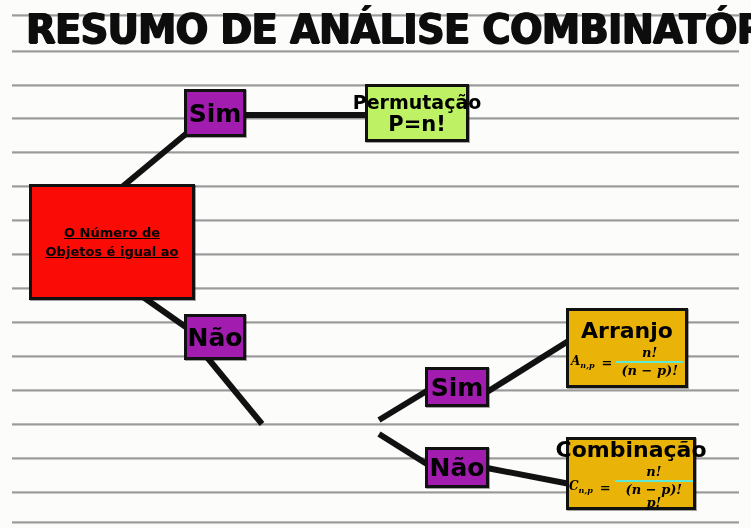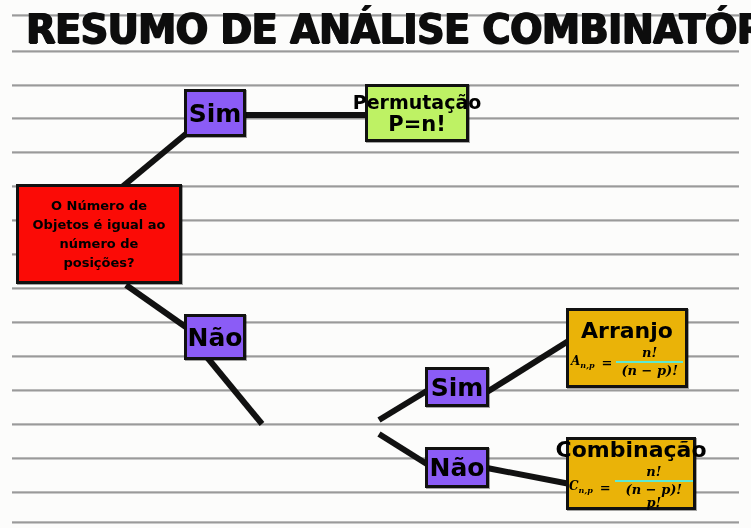--- a/index.html
+++ b/index.html
@@ -61,21 +61,21 @@
     display: flex;
     flex-direction: column;
     align-items: center;
     justify-content: center;
     text-align: center;
     color: #000000;
     font-family: "DejaVu Sans", sans-serif;
     font-weight: bold;
     box-shadow: 1px 1px 0 rgba(0,0,0,0.35);
   }
-  .green { background: #8b5cf6; }
+  .green { background: #a21caf; }
   .yellow { background: #bef264; }
   .red { background: #FB0B06; }
   .blue { background: #eab308; }
 
   .lbl-big { font-size: 25px; line-height: 27px; letter-spacing: 0px; }
   .lbl-med { font-size: 19px; line-height: 22px; }
   .lbl-small { font-size: 13px; line-height: 19px; font-weight: bold; }
   .lbl-title { font-size: 22px; line-height: 25px; }
 
   
@@ -148,24 +148,23 @@
 
   <div class="node green lbl-big" style="left:184px; top:89px; width:62px; height:48px;">
     <span>Sim</span>
   </div>
 
   <div class="node yellow" style="left:365px; top:84px; width:104px; height:58px;">
     <span class="lbl-med">Permutação</span>
     <span class="lbl-med" style="font-size:21px">P=n!</span>
   </div>
 
-  <div class="node red lbl-small" style="left:16px; top:184px; width:166px; height:100px; padding:0 6px;">
+  <div class="node red lbl-small" style="left:29px; top:184px; width:166px; height:116px; padding:0 6px;text-decoration:underline;">
     <span>O Número de</span>
     <span>Objetos é igual ao</span>
-    <span>número de posições?</span>
   </div>
 
   <div class="node green lbl-big" style="left:184px; top:314px; width:62px; height:46px;">
     <span>Não</span>
   </div>
 
 
   <div class="node green lbl-big" style="left:425px; top:367px; width:64px; height:40px;">
     <span>Sim</span>
   </div>

